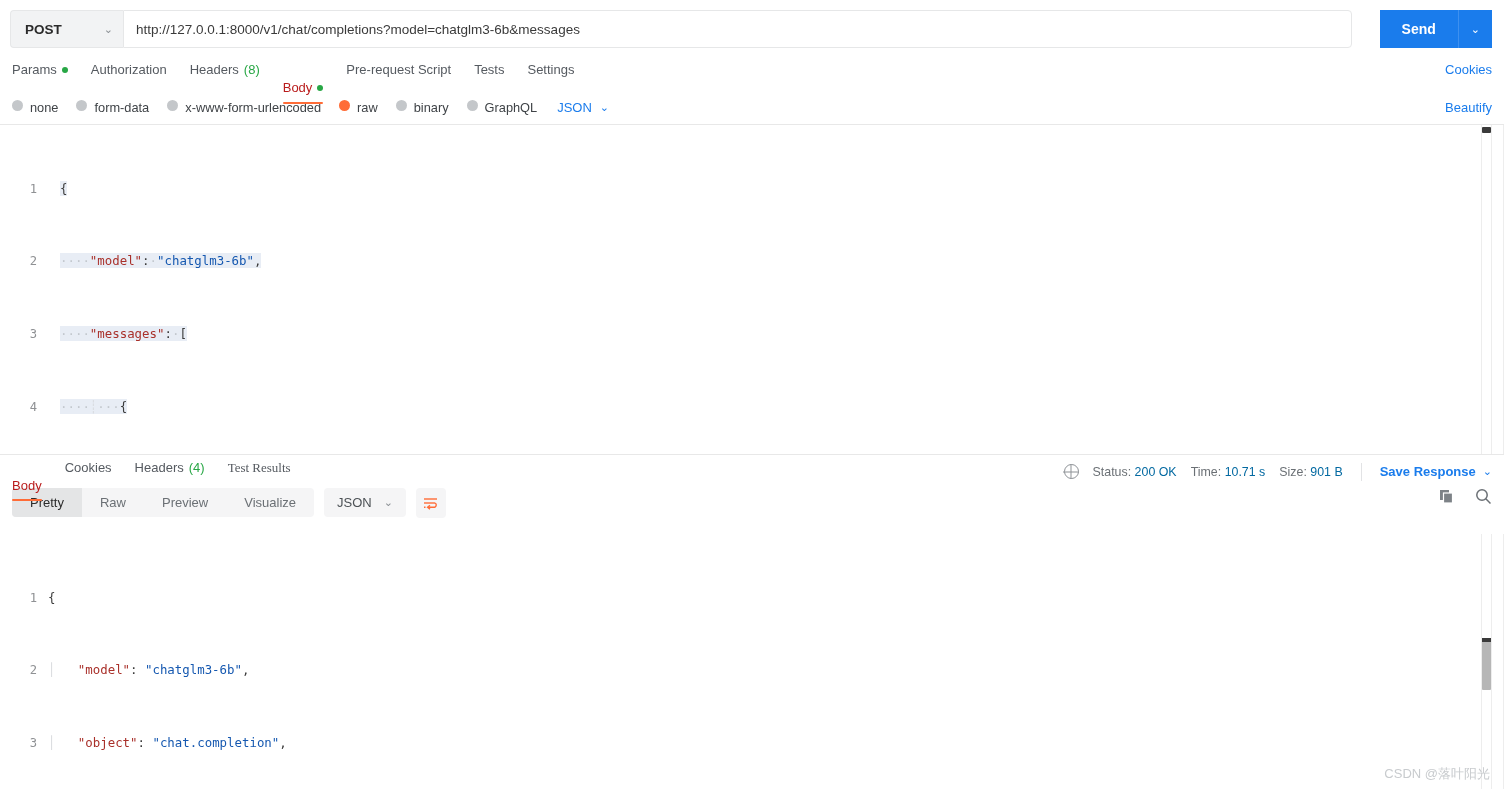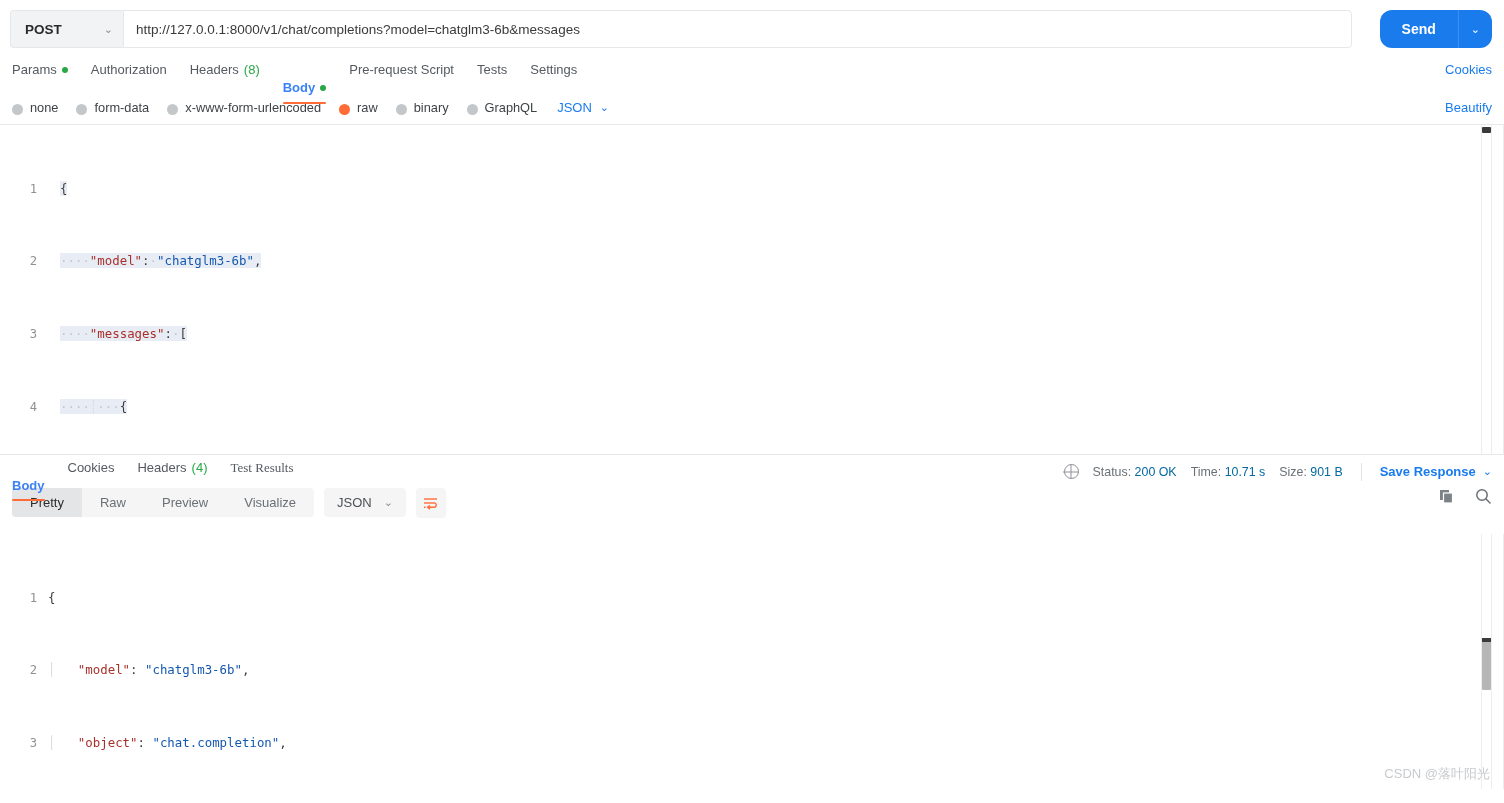--- a/index.html
+++ b/index.html
@@ -39,21 +39,21 @@
     padding: 16px 12px;
     font-size: 13.5px; color: #3a3a3a;
     font-family: "Liberation Sans", sans-serif;
     outline: none;
   }
   .send-wrap {
     display: flex; align-items: center;
     margin-left: 28px;
     height: 38px;
     background: #1a7cec;
-    border-radius: 12px;
+    border-radius: 0;
     overflow: hidden;
     cursor: pointer;
   }
   .send-btn {
     color: #fff; font-size: 14px; font-weight: bold;
     padding: 0 22px; line-height: 38px;
     border-right: 1px solid #3d90f0;
   }
   .send-caret { color: #fff; font-size: 11px; padding: 0 12px; line-height: 38px; }
 
@@ -65,37 +65,37 @@
   }
   .rtab {
     font-size: 13px; color: #555a60;
     margin-right: 23px;
     position: relative;
     padding-bottom: 9px;
     cursor: pointer;
     display: flex; align-items: center; gap: 5px;
     white-space: nowrap;
   }
-  .rtab.active { color: #3b82f6; font-weight: bold; margin-top: 36px; }
+  .rtab.active { color: #b91c1c; font-weight: normal; margin-top: 36px; }
   .rtab.active::after {
     content: ""; position: absolute; left: 0; right: 0; bottom: 0;
     height: 2px; background: #ff6c37; border-radius: 2px;
   }
   .dot-green { width: 6px; height: 6px; border-radius: 50%; background: #28a745; display: inline-block; }
   .count-green { color: #28a745; }
   .link-blue { color: #1a7cec; font-size: 13px; cursor: pointer; }
   .spacer { flex: 1; }
 
   
   .body-row {
     display: flex; align-items: center;
     padding: 0 12px; height: 34px;
   }
   .radio-item {
-    display: flex; align-items: flex-end; gap: 7px;
+    display: flex; align-items: flex-start; gap: 7px;
     font-size: 12.8px; color: #3f4347;
     margin-right: 18px; cursor: pointer;
     white-space: nowrap;
   }
   .radio {
     width: 11px; height: 11px; border-radius: 50%;
     background: #c4c7ca; display: inline-block;
   }
   .radio.on { background: #ff6c37; }
   .json-sel {

